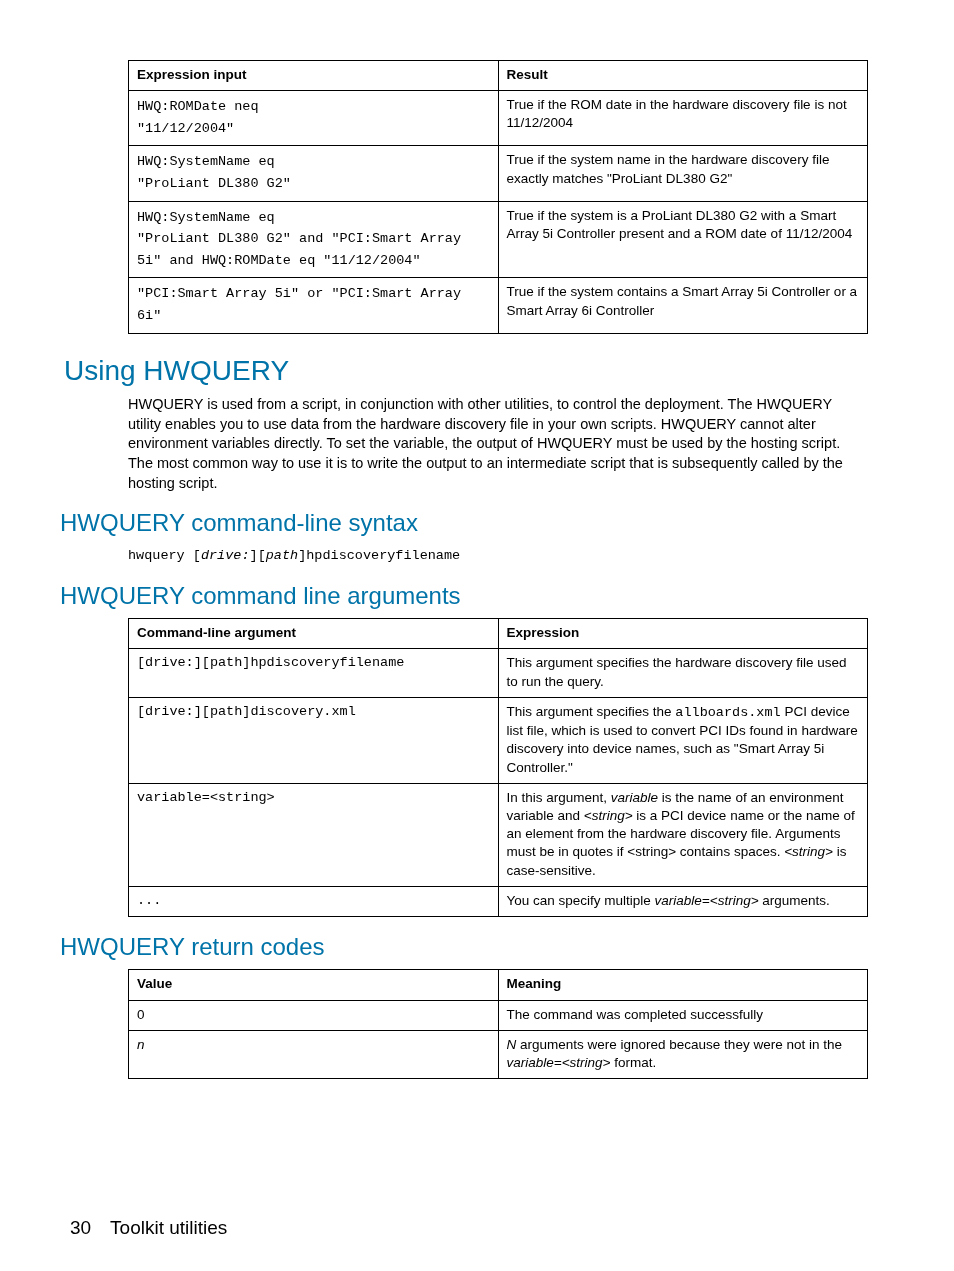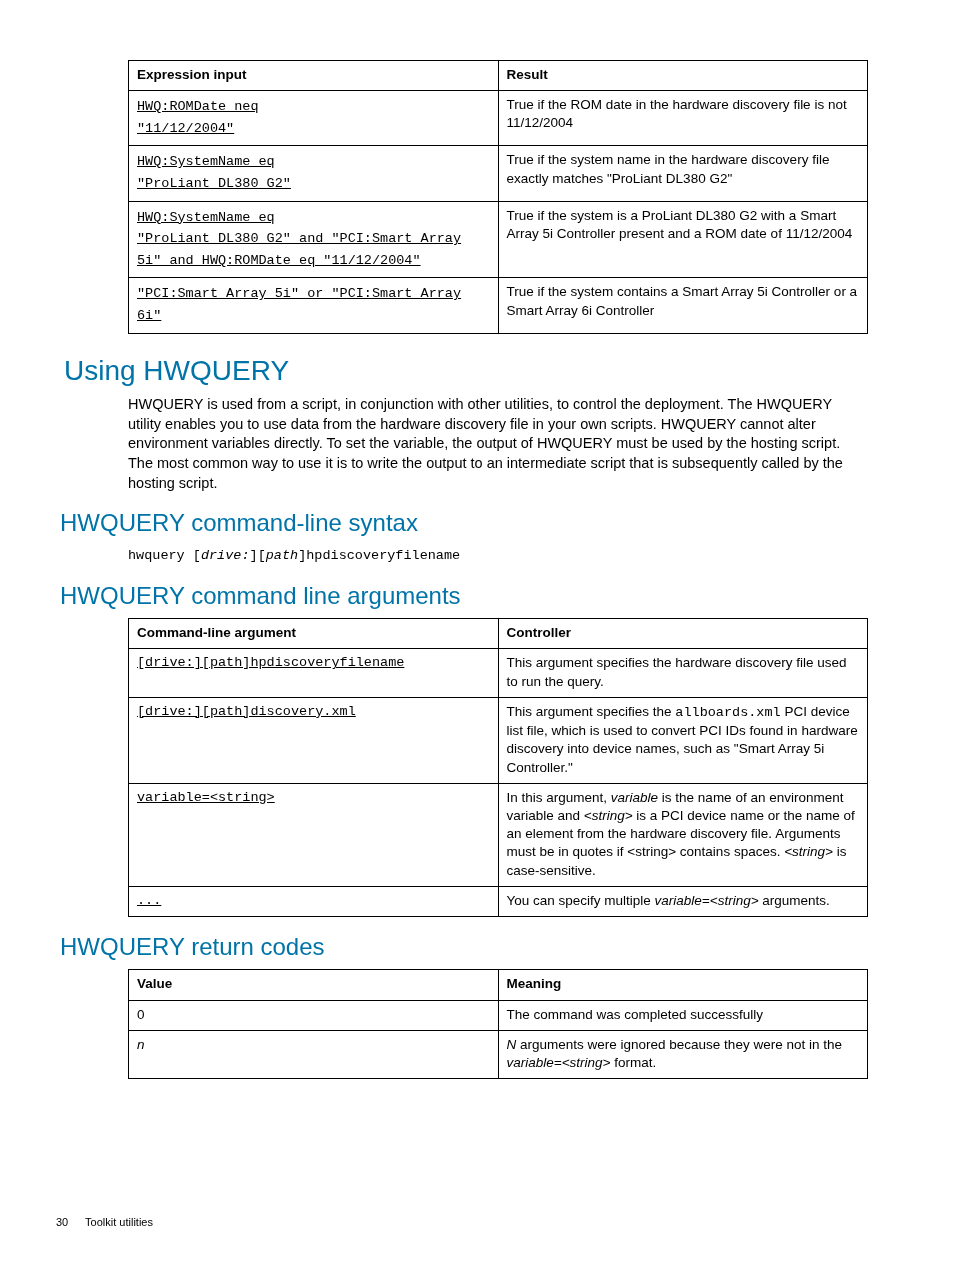--- a/index.html
+++ b/index.html
@@ -6,21 +6,21 @@
     font-family: Arial, Helvetica, sans-serif;
     font-size: 14px;
     color: #000;
     background: #fff;
     margin: 0;
     padding: 60px 80px 50px 60px;
     width: 954px;
     box-sizing: border-box;
     line-height: 1.35;
   }
-  .mono { font-family: "Courier New", Courier, monospace; font-size: 13.5px; text-decoration: underline; }
+  .mono { font-family: "Courier New", Courier, monospace; font-size: 13.5px; }
   .italic { font-style: italic; }
   table {
     border-collapse: collapse;
     width: 740px;
     margin-left: 68px;
     margin-bottom: 14px;
     font-size: 13.5px;
   }
   th, td {
     border: 1px solid #000;
@@ -50,23 +50,23 @@
   }
   .codeblock {
     margin: 2px 0 8px 68px;
     width: 740px;
     font-family: "Courier New", Courier, monospace;
     font-size: 13.5px;
     line-height: 1.5;
   }
   .footer {
     position: absolute;
-    left: 56px;
+    left: 70px;
     top: 1215px;
-    font-size: 11px;
+    font-size: 19px;
   }
   .footer .pn { margin-right: 14px; }
   .inline-mono { font-family: "Courier New", Courier, monospace; }
   col.left { width: 50%; }
 </style>
 </head>
 <body>
 
 <table>
   <colgroup>
@@ -111,21 +111,21 @@
 
 <h2>HWQUERY command line arguments</h2>
 <table>
   <colgroup>
       <col class="left">
       <col>
     </colgroup>
   <thead>
     <tr>
       <th>Command-line argument</th>
-      <th>Controller</th>
+      <th>Expression</th>
     </tr>
   </thead>
   <tbody id="args-body">
       <tr>
         <td class="mono">[drive:][path]hpdiscoveryfilename</td>
         <td>This argument specifies the hardware discovery file used to run the query.</td>
       </tr>
       <tr>
         <td class="mono">[drive:][path]discovery.xml</td>
         <td>This argument specifies the <span class="inline-mono">allboards.xml</span> PCI device list file, which is used to convert PCI IDs found in hardware discovery into device names, such as "Smart Array 5i Controller."</td>

